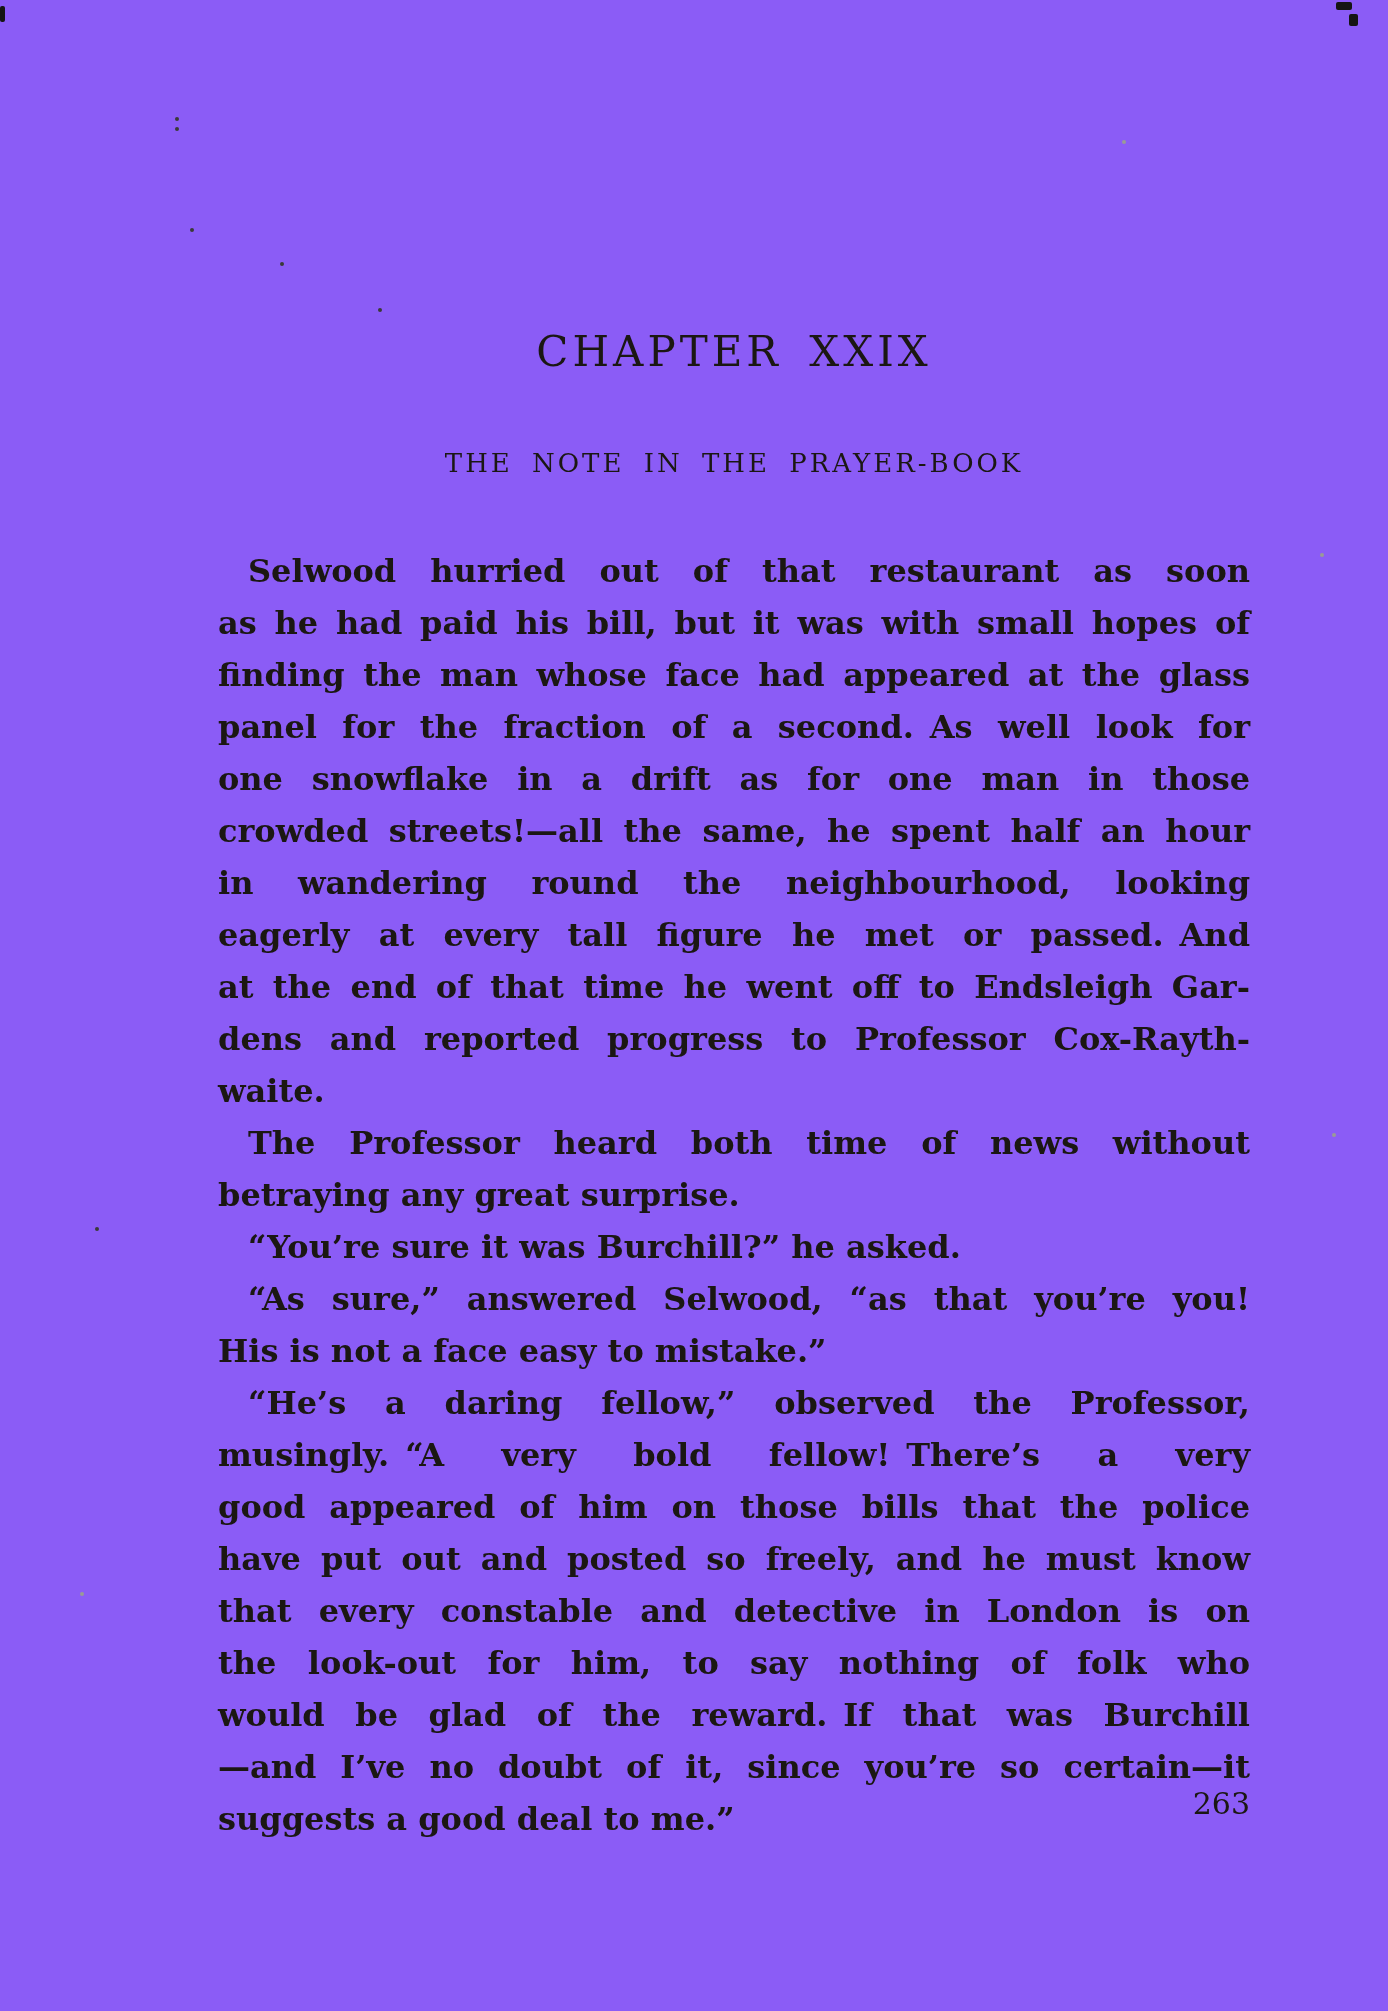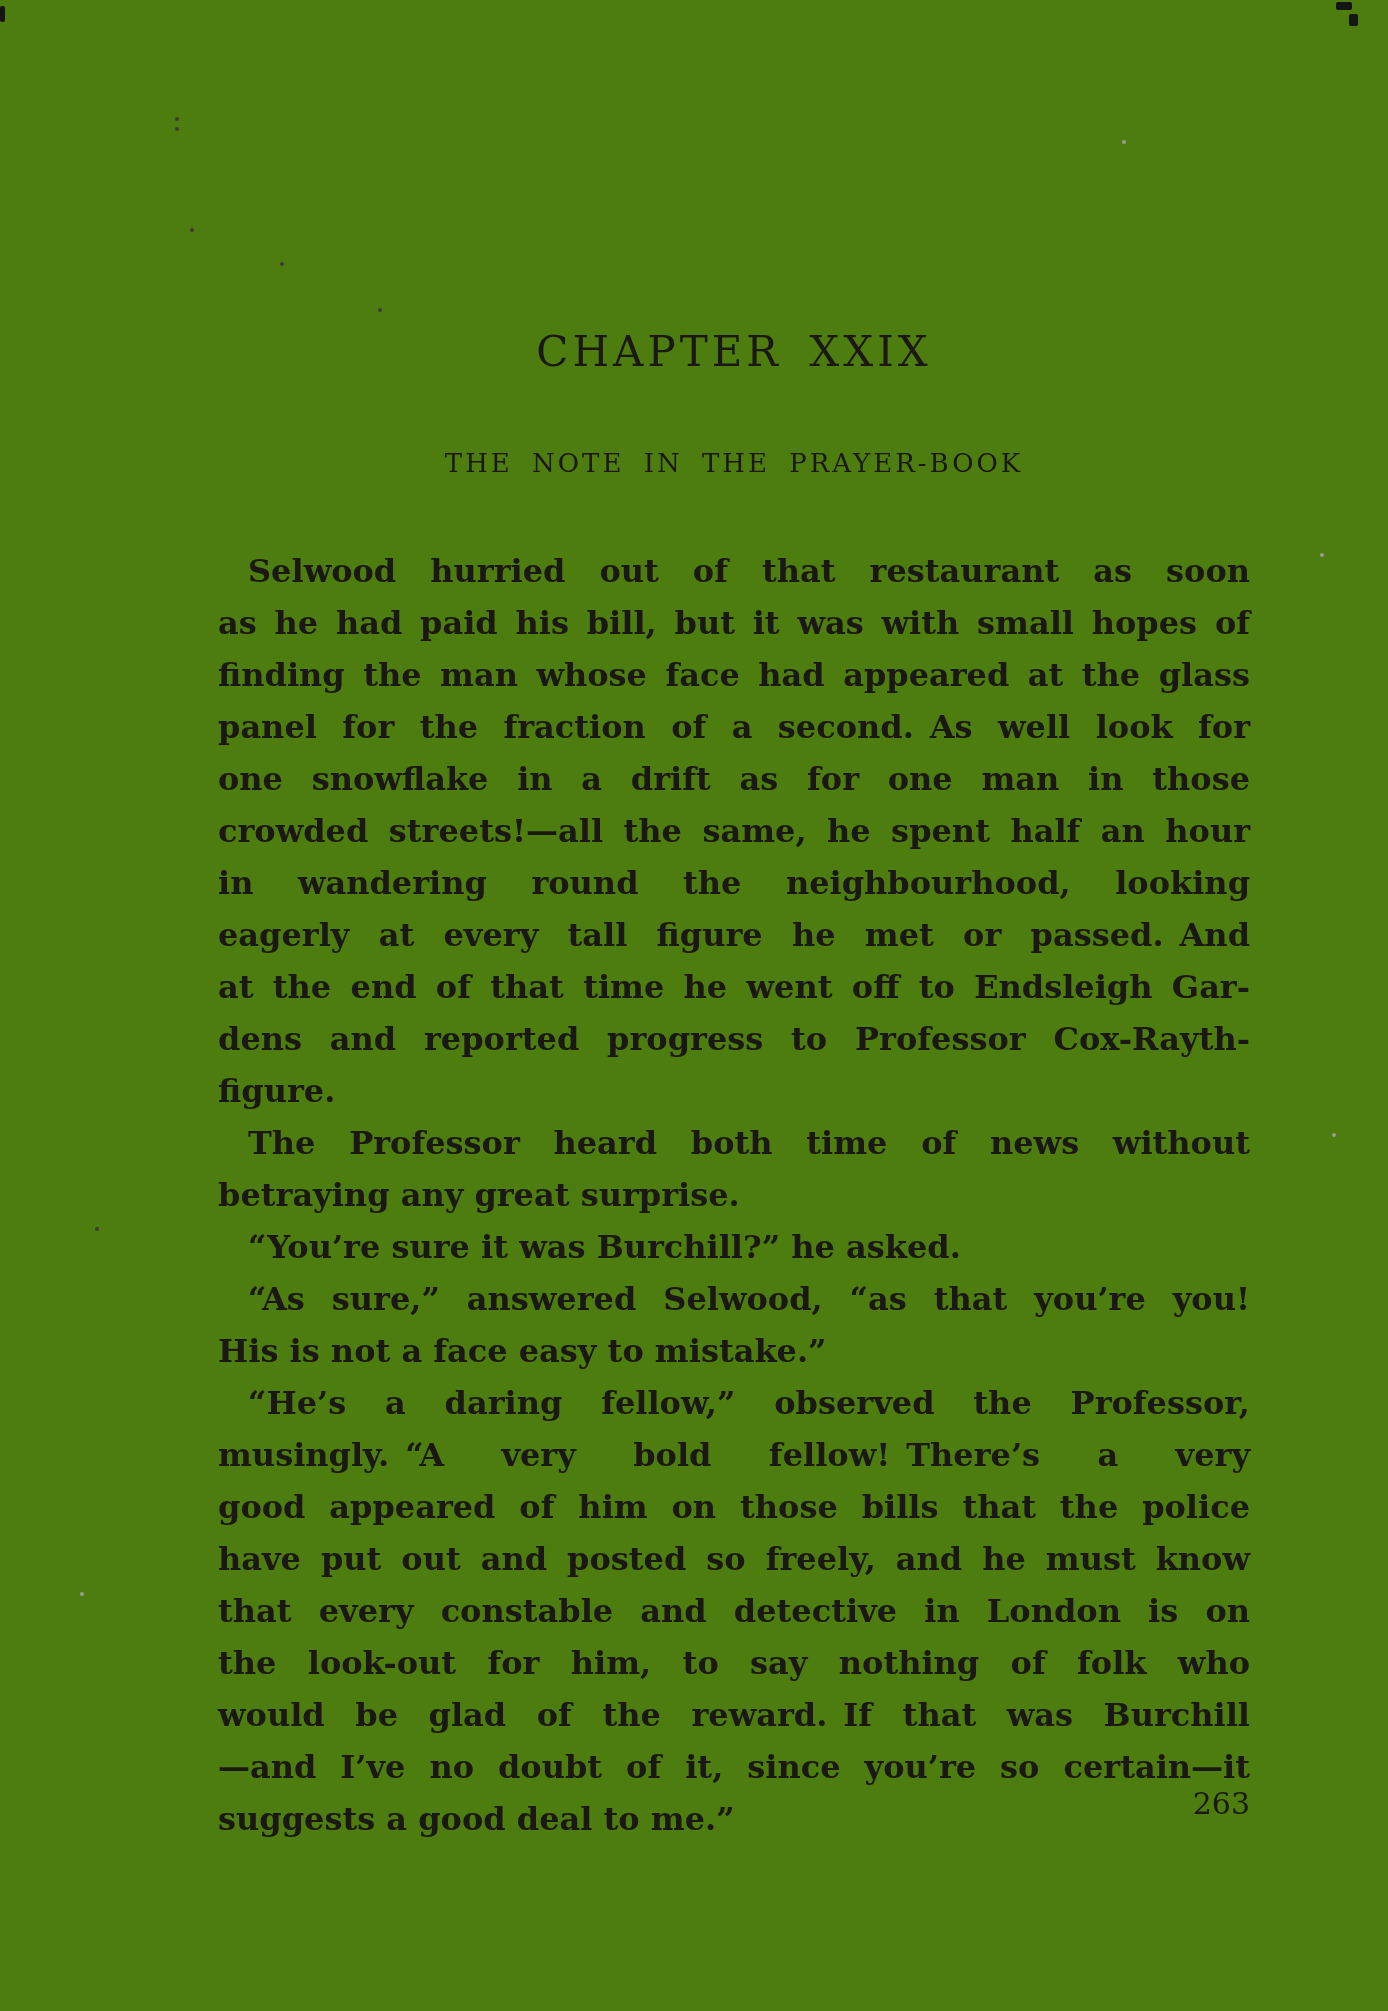--- a/index.html
+++ b/index.html
@@ -1,20 +1,20 @@
 <!DOCTYPE html>
 <html><head>
 <meta charset="utf-8">
 <style>
   html, body { margin: 0; padding: 0; background: #e8e8e6; }
   .page {
     position: relative;
     width: 1388px;
     height: 2011px;
-    background: #4d7c0f;
+    background: #8b5cf6;
     overflow: hidden;
     font-family: "DejaVu Serif", serif;
     color: #1b1713;
   }
   .chapter-title {
     position: absolute;
     left: 218px; top: 331px;
     width: 1032px;
     margin: 0;
     font-size: 42px;
@@ -87,21 +87,21 @@
         <div class="line first">Selwood hurried out of that restaurant as soon</div>
         <div class="line">as he had paid his bill, but it was with small hopes of</div>
         <div class="line">finding the man whose face had appeared at the glass</div>
         <div class="line">panel for the fraction of a second. As well look for</div>
         <div class="line">one snowflake in a drift as for one man in those</div>
         <div class="line">crowded streets!—all the same, he spent half an hour</div>
         <div class="line">in wandering round the neighbourhood, looking</div>
         <div class="line">eagerly at every tall figure he met or passed. And</div>
         <div class="line">at the end of that time he went off to Endsleigh Gar-</div>
         <div class="line">dens and reported progress to Professor Cox-Rayth-</div>
-        <div class="line last">figure.</div>
+        <div class="line last">waite.</div>
       </div>
       <div class="para">
         <div class="line first">The Professor heard both time of news without</div>
         <div class="line last">betraying any great surprise.</div>
       </div>
       <div class="para">
         <div class="line first last">“You’re sure it was Burchill?” he asked.</div>
       </div>
       <div class="para">
         <div class="line first">“As sure,” answered Selwood, “as that you’re you!</div>

